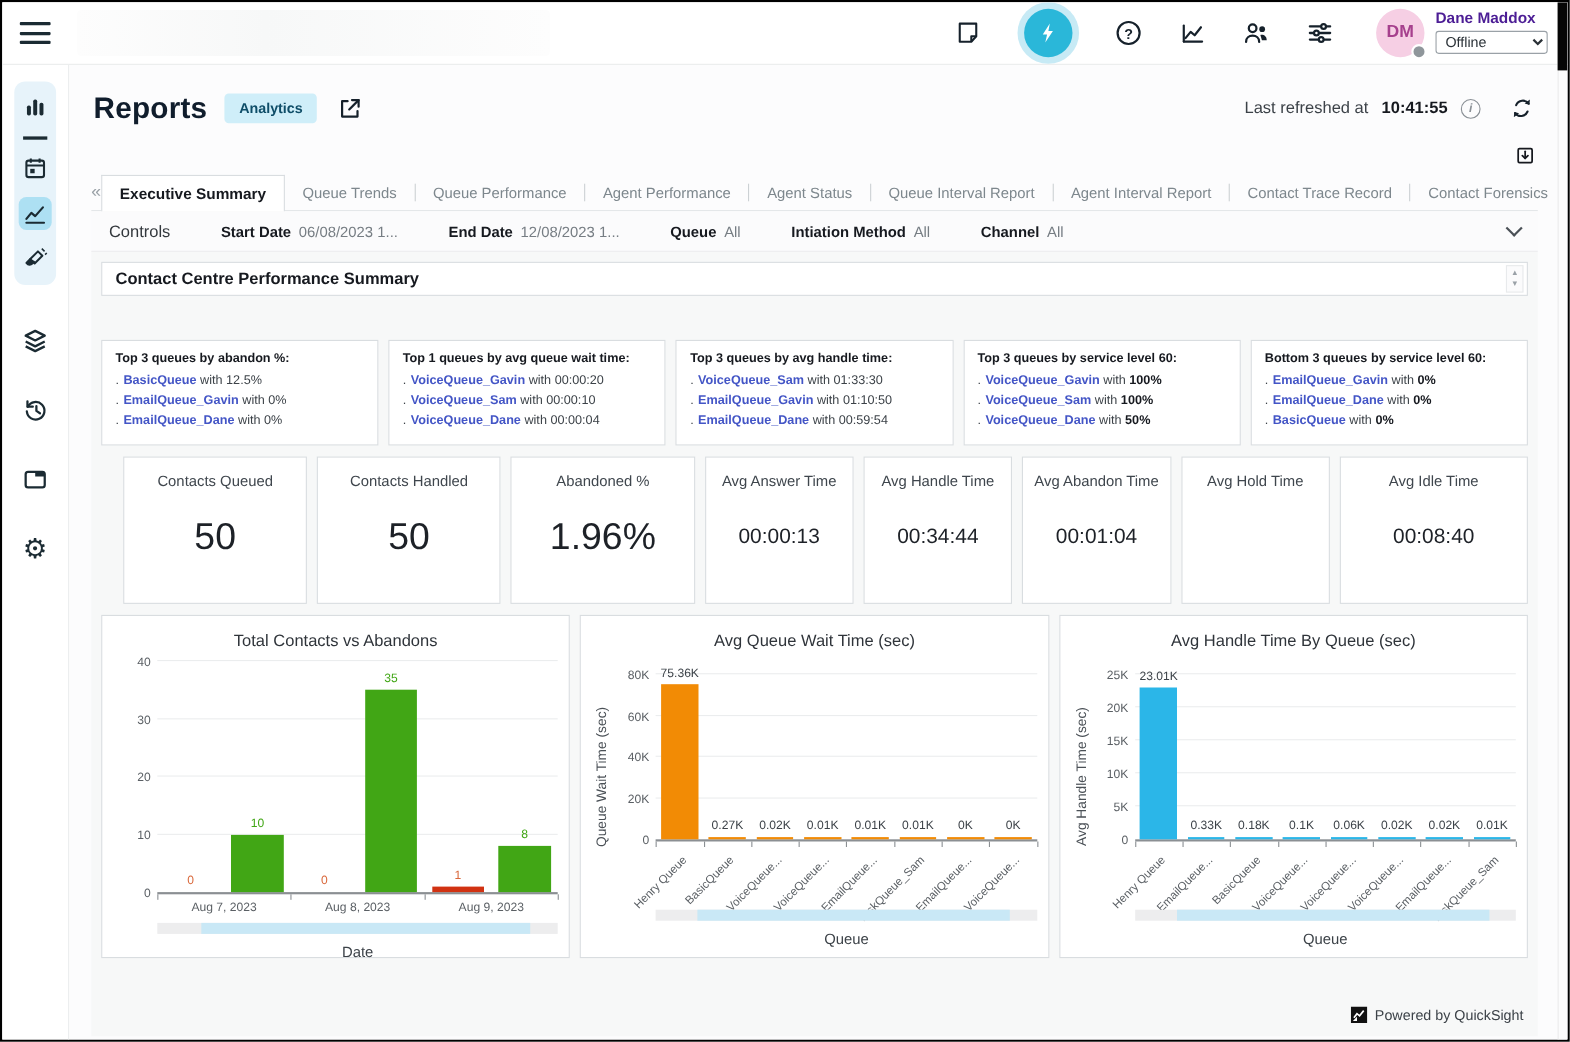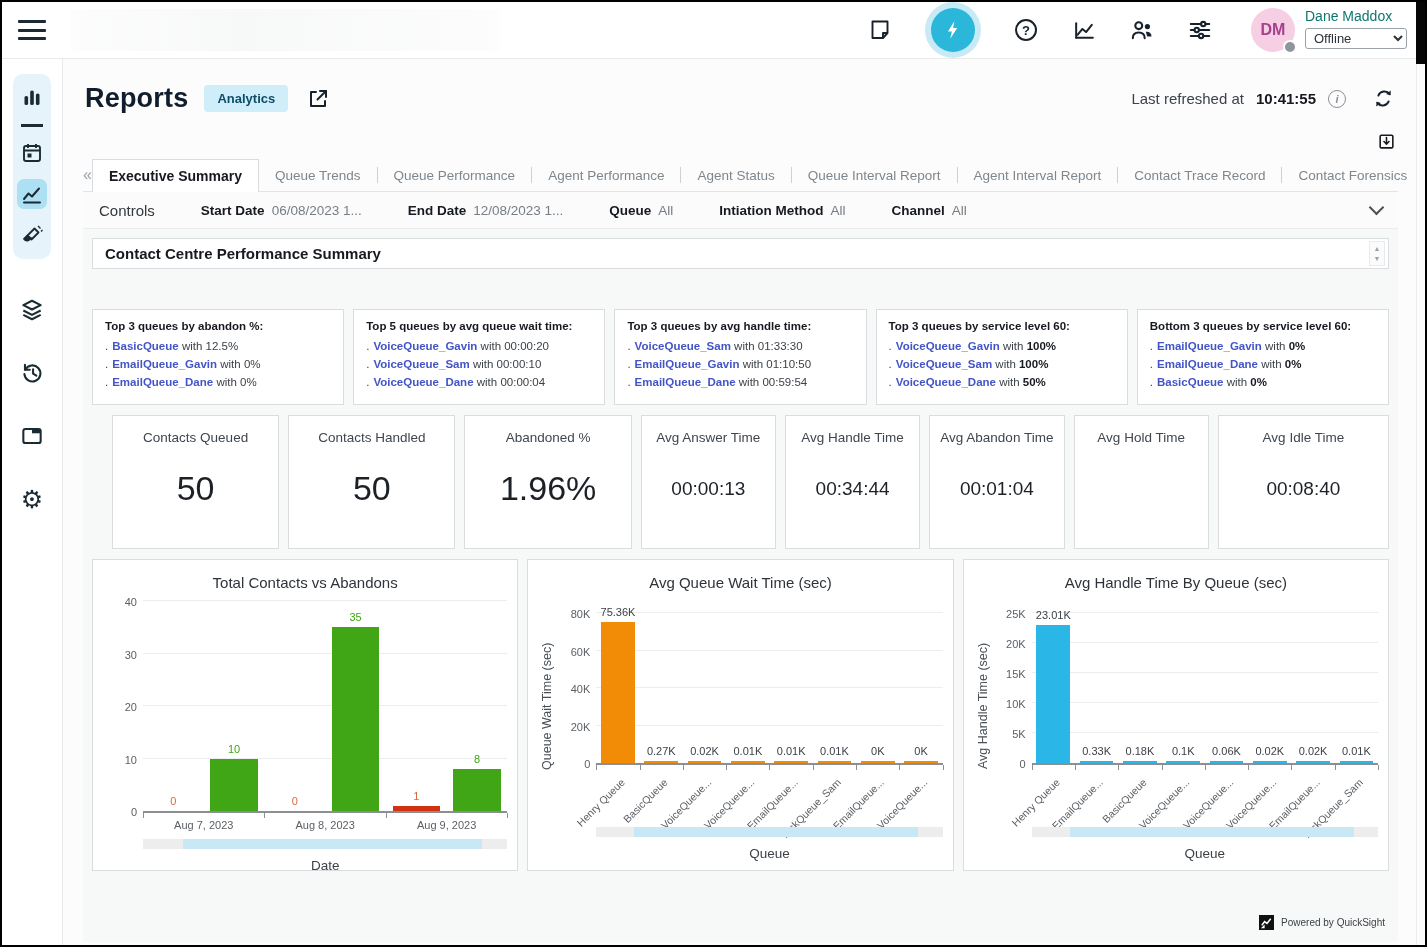--- a/index.html
+++ b/index.html
@@ -26,21 +26,21 @@
     display:flex; align-items:center; justify-content:center; font-weight:bold; font-size:13px; color:#16212b; }
   .bolt-wrap { width:44px; height:44px; border-radius:50%; background:#2ab7d9;
     box-shadow:0 0 0 6px #c7eaf5; display:flex; align-items:center; justify-content:center; cursor:pointer; margin:0 6px; }
   .user-block { display:flex; align-items:flex-start; gap:10px; margin-left:6px; }
   .avatar-wrap { position:relative; width:44px; height:44px; }
   .avatar { width:44px; height:44px; border-radius:50%; background:#f6cfe4; color:#a6408d;
     font-weight:bold; font-size:16px; display:flex; align-items:center; justify-content:center; cursor:pointer; }
   .status-dot { position:absolute; right:-2px; bottom:-2px; width:14px; height:14px; border-radius:50%;
     background:#8f969b; border:2px solid #fff; }
   .user-meta { display:flex; flex-direction:column; gap:4px; }
-  .user-name { font-size:14px; font-weight:normal; color:#0f766e; }
+  .user-name { font-size:14px; font-weight:bold; color:#4c1d95; }
   .user-meta select { font-size:13px; width:102px; padding:1px 4px; border:1px solid #9aa1a7;
     border-radius:3px; color:#2b3238; background:#fff; }
 
   
   .main-row { display:flex; height:888px; }
   .sidebar { width:61px; border-right:1px solid #e8eaec; background:#fff;
     display:flex; flex-direction:column; align-items:center; padding-top:15px; }
   .side-group { background:#e7f3fa; border-radius:10px; width:38px; padding:9px 0;
     display:flex; flex-direction:column; align-items:center; gap:11px; margin-bottom:36px; }
   .side-item { width:30px; height:30px; border-radius:7px; display:flex; align-items:center; justify-content:center; cursor:pointer; }
@@ -125,21 +125,21 @@
   .cats.flat span { flex:1; text-align:center; }
   .cats.rot { height:54px; display:flex; }
   .cats.rot .cslot { flex:1; position:relative; }
   .cats.rot .cslot span { position:absolute; right:50%; top:5px; transform:rotate(-45deg);
     transform-origin:100% 0; white-space:nowrap; font-size:10.5px; color:#5a5f64; }
   .scrollstrip { margin-left:40px; height:10px; background:#ededee; margin-top:2px; position:relative; }
   .scrollthumb { position:absolute; left:11%; width:82%; top:0; bottom:0; background:#c9e8f6; cursor:pointer; }
   .x-title { text-align:center; font-size:13.5px; color:#3c4248; margin:9px 0 0 40px; }
 
   .qs-footer { display:flex; justify-content:flex-end; align-items:center; gap:7px;
-    padding:44px 4px 12px; font-size:10px; color:#3c4248; }
+    padding:44px 4px 12px; font-size:13px; color:#3c4248; }
 
   .vscroll { position:absolute; top:0; right:0; bottom:0; width:9px; background:#fcfcfd; border-left:1px solid #ececec; }
   .vthumb { position:absolute; top:0; right:0; width:9px; height:62px; background:#060606; cursor:pointer; }
 </style>
 </head>
 <body>
 
 <header class="app-header">
   <div class="hamburger">
       <i></i>
@@ -355,21 +355,21 @@
         </div>
 
         <div class="insights" id="insights">
             <div class="insight-card">
               <div class="insight-head">Top 3 queues by abandon %:</div>
               <div class="insight-line"><span>.</span><span class="q-link">BasicQueue</span><span> with </span><span>12.5%</span></div>
               <div class="insight-line"><span>.</span><span class="q-link">EmailQueue_Gavin</span><span> with </span><span>0%</span></div>
               <div class="insight-line"><span>.</span><span class="q-link">EmailQueue_Dane</span><span> with </span><span>0%</span></div>
             </div>
             <div class="insight-card">
-              <div class="insight-head">Top 5 queues by avg queue wait time:</div>
+              <div class="insight-head">Top 1 queues by avg queue wait time:</div>
               <div class="insight-line"><span>.</span><span class="q-link">VoiceQueue_Gavin</span><span> with </span><span>00:00:20</span></div>
               <div class="insight-line"><span>.</span><span class="q-link">VoiceQueue_Sam</span><span> with </span><span>00:00:10</span></div>
               <div class="insight-line"><span>.</span><span class="q-link">VoiceQueue_Dane</span><span> with </span><span>00:00:04</span></div>
             </div>
             <div class="insight-card">
               <div class="insight-head">Top 3 queues by avg handle time:</div>
               <div class="insight-line"><span>.</span><span class="q-link">VoiceQueue_Sam</span><span> with </span><span>01:33:30</span></div>
               <div class="insight-line"><span>.</span><span class="q-link">EmailQueue_Gavin</span><span> with </span><span>01:10:50</span></div>
               <div class="insight-line"><span>.</span><span class="q-link">EmailQueue_Dane</span><span> with </span><span>00:59:54</span></div>
             </div>

